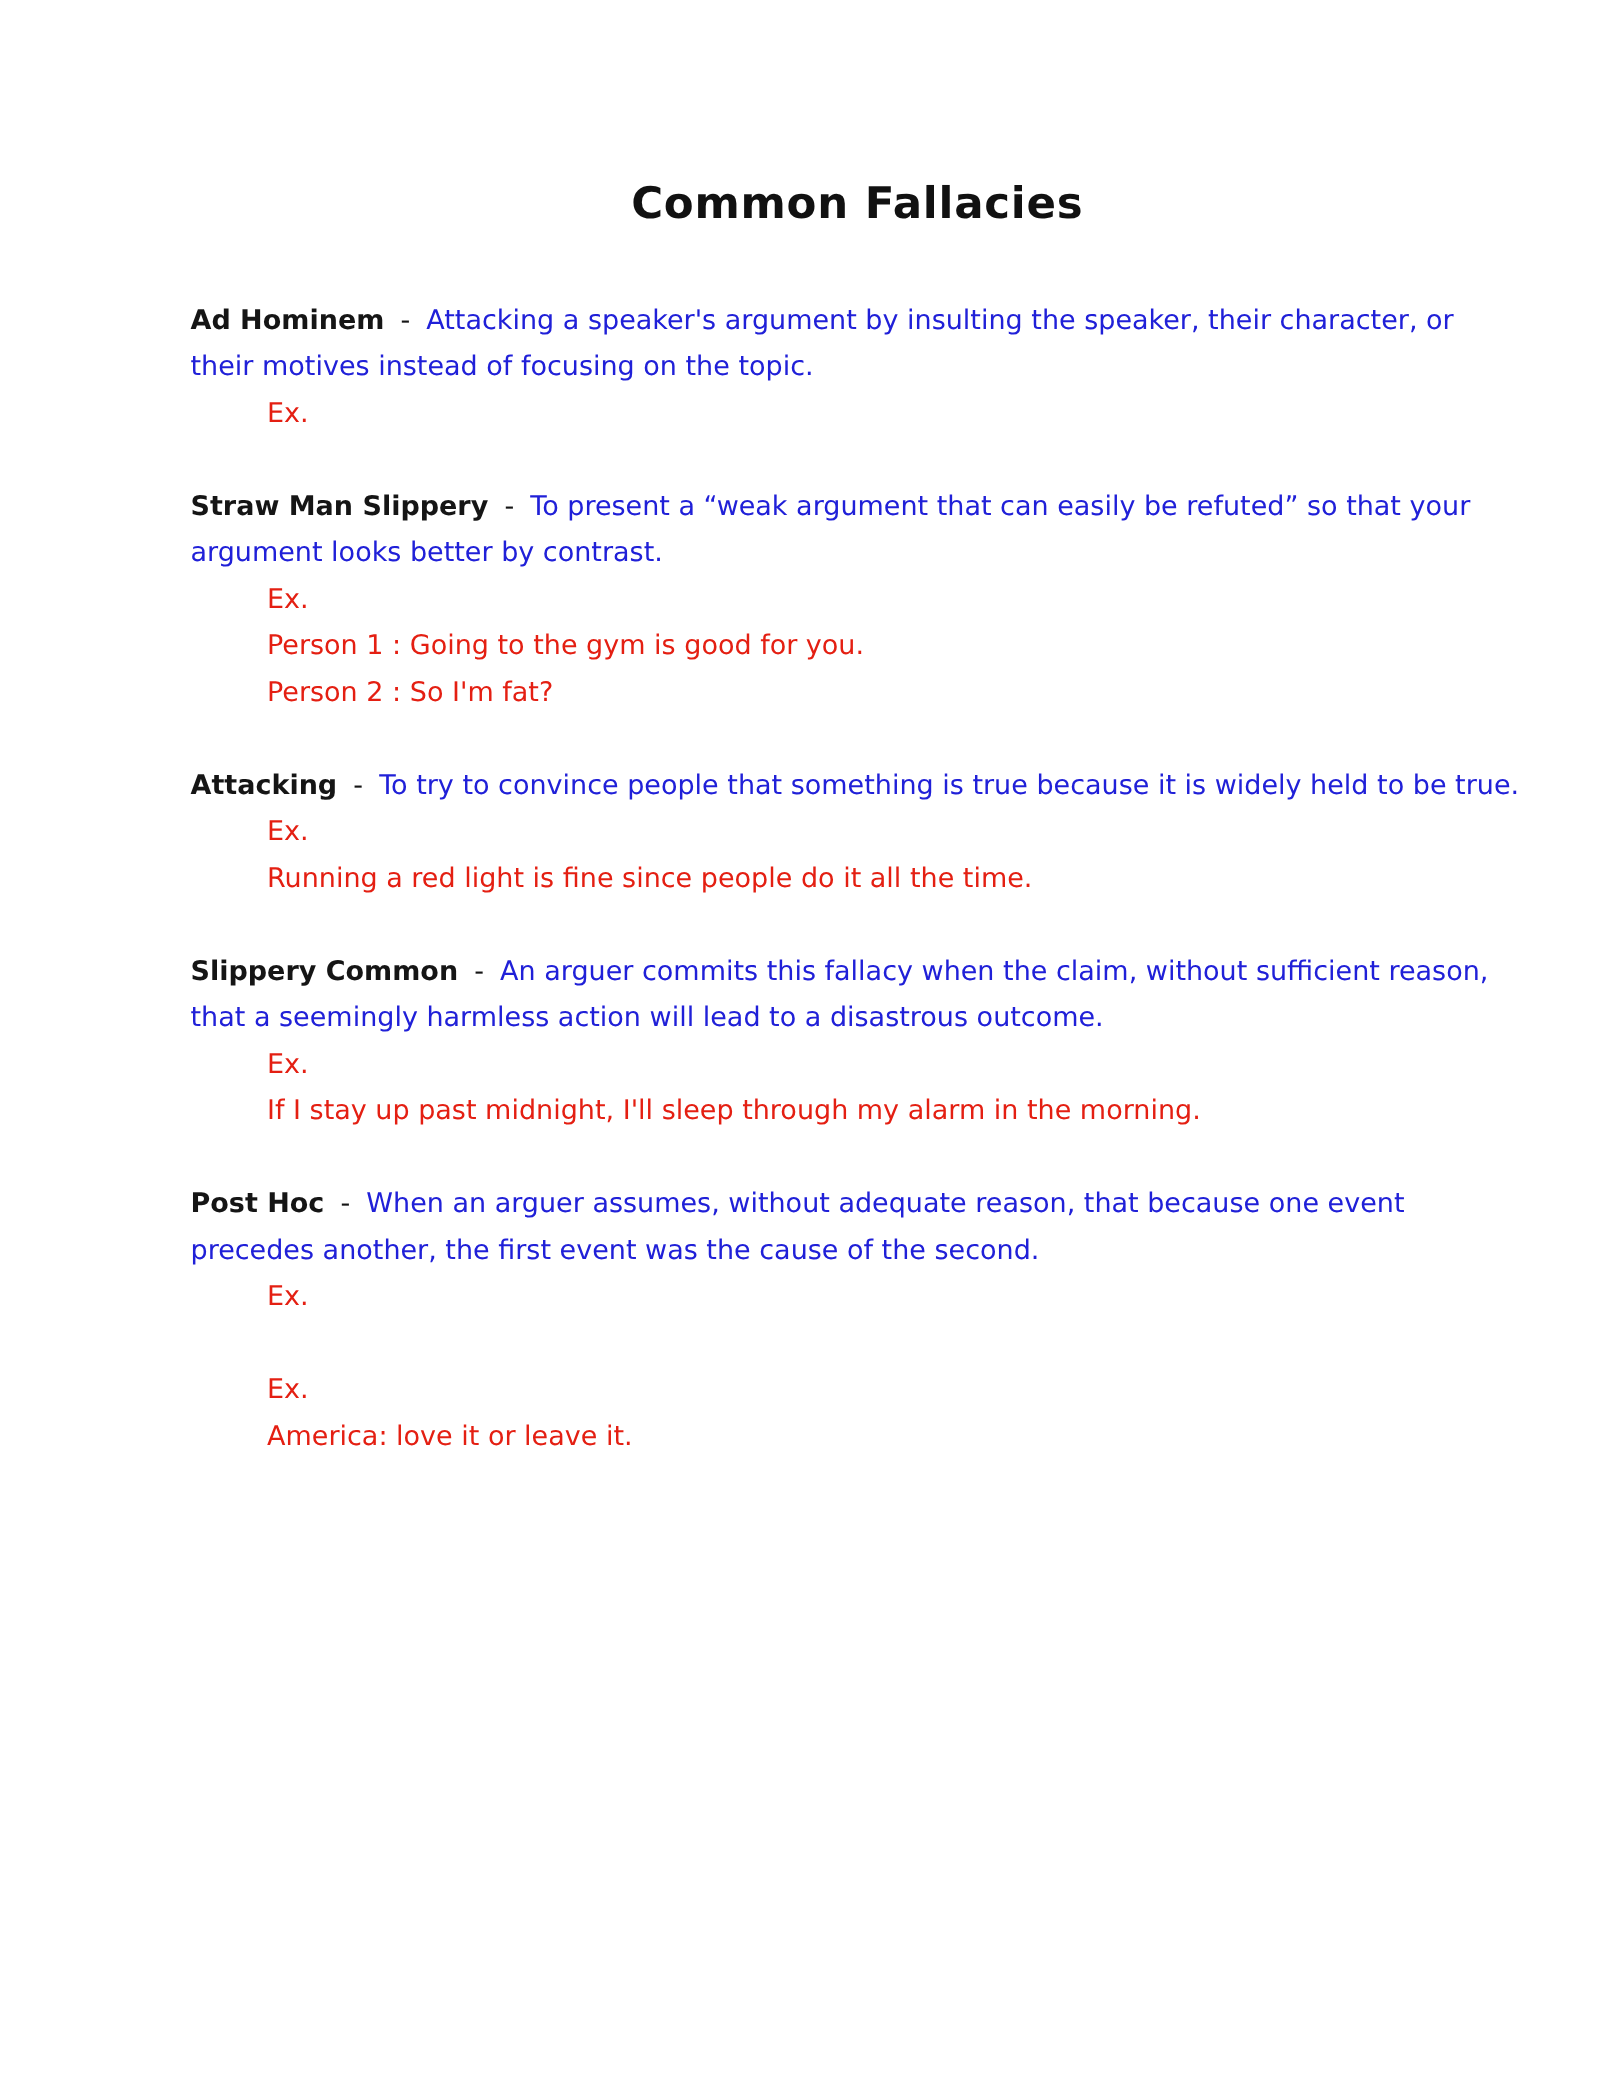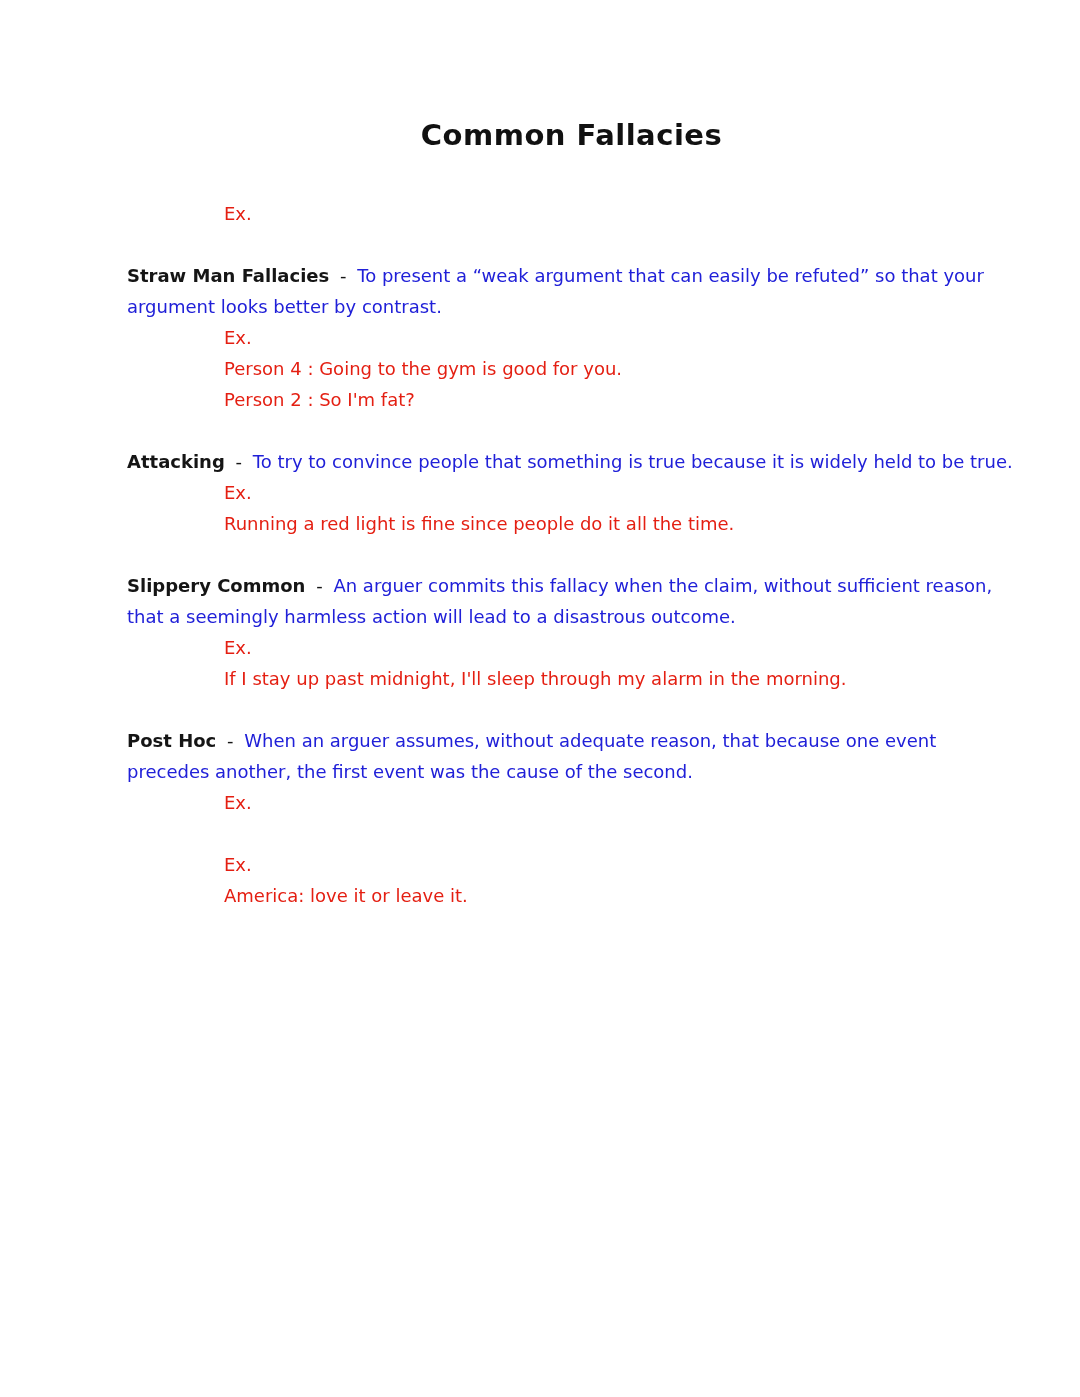--- a/index.html
+++ b/index.html
@@ -39,42 +39,47 @@
   .sep {
     color: var(--term_black, #151515);
     margin: 0 5px;
   }
   .definition {
     color: var(--definition_blue, #2020d8);
   }
   .ex-label,
   .example {
     color: var(--example_red, #e41f12);
-    margin-left: 97px;
+    margin-left: 51px;
   }
 </style>
 </head>
 <body>
 
 <div class="page">
 
   <h1 class="doc-title">Common Fallacies</h1>
 
   <section class="fallacy">
+    <p>
+      <span class="term">Ad Hominem</span>
+      <span class="sep">-</span>
+      <span class="definition">Attacking a speaker's argument by insulting the speaker, their character, or their motives instead of focusing on the topic.</span>
+    </p>
     <p class="ex-label">Ex.</p>
   </section>
 
   <section class="fallacy">
     <p>
-      <span class="term">Straw Man Fallacies</span>
+      <span class="term">Straw Man Slippery</span>
       <span class="sep">-</span>
       <span class="definition">To present a “weak argument that can easily be refuted” so that your argument looks better by contrast.</span>
     </p>
     <p class="ex-label">Ex.</p>
-    <p class="example">Person 4 : Going to the gym is good for you.</p>
+    <p class="example">Person 1 : Going to the gym is good for you.</p>
     <p class="example">Person 2 : So I'm fat?</p>
   </section>
 
   <section class="fallacy">
     <p>
       <span class="term">Attacking</span>
       <span class="sep">-</span>
       <span class="definition">To try to convince people that something is true because it is widely held to be true.</span>
     </p>
     <p class="ex-label">Ex.</p>

